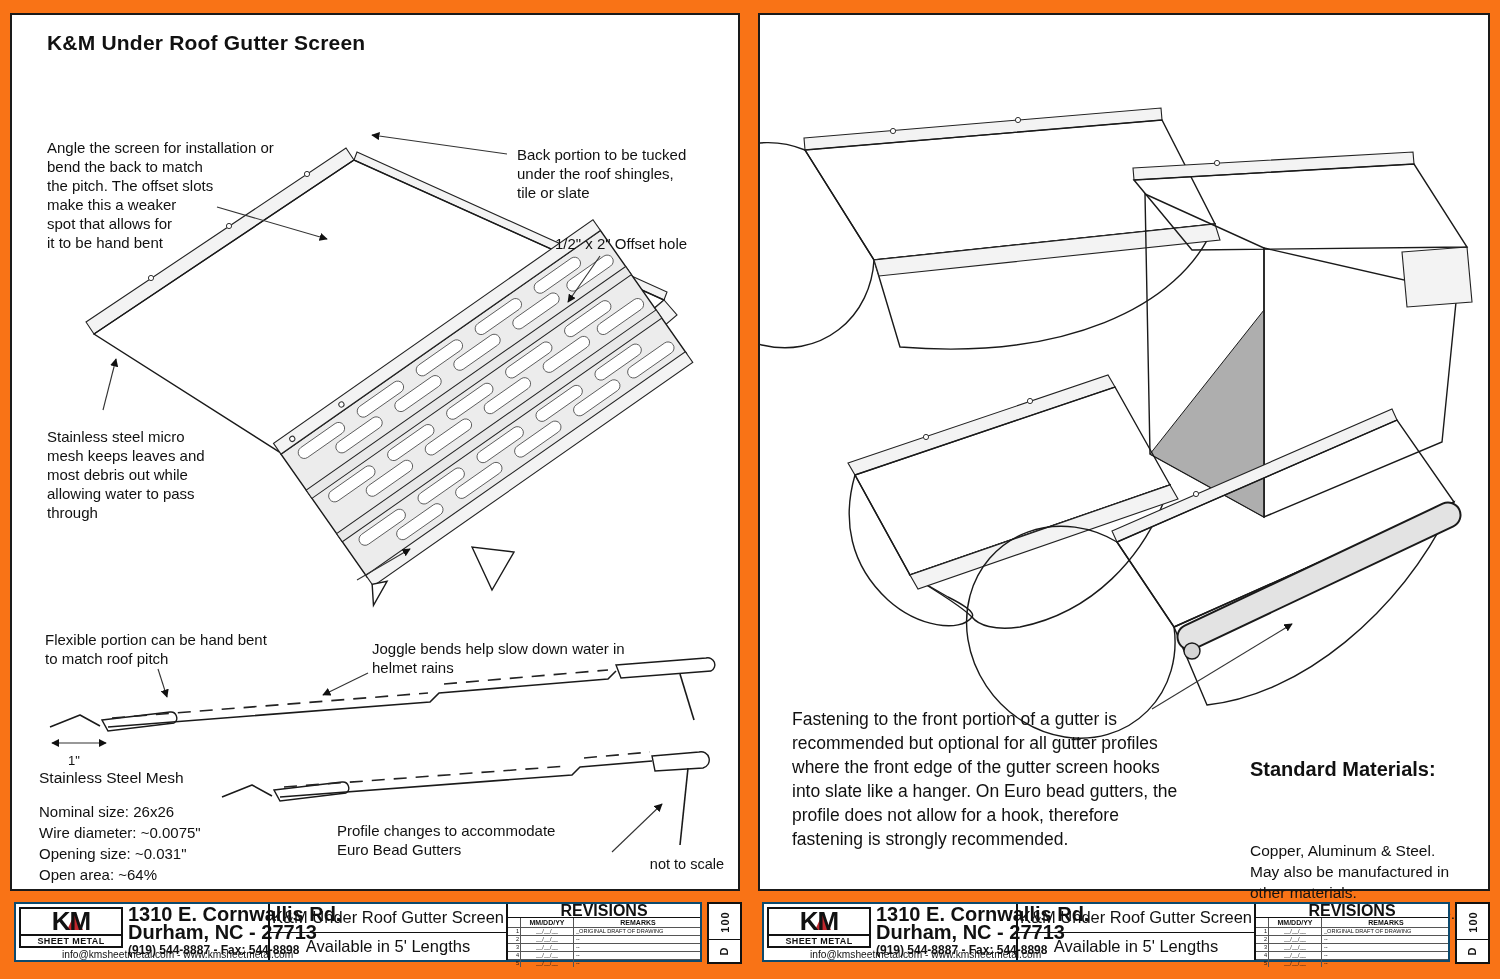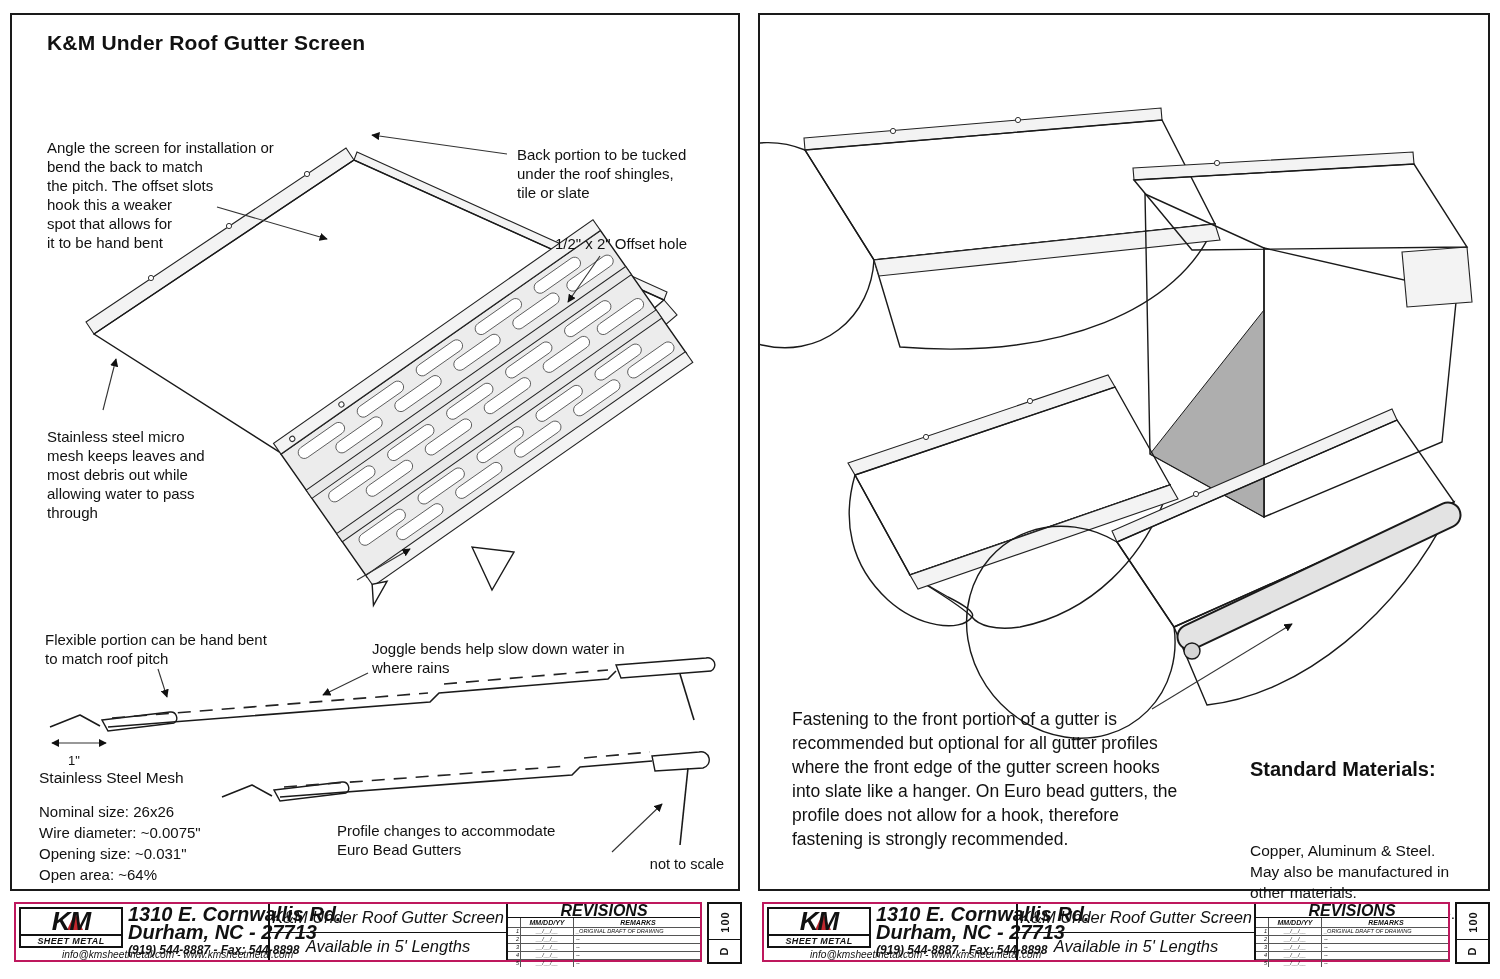--- a/index.html
+++ b/index.html
@@ -1,33 +1,33 @@
 <!DOCTYPE html>
 <html><head>
 <meta charset="utf-8">
 <style>
   html,body{margin:0;padding:0;background:#e9e9e9;}
-  #sheet{position:relative;width:1500px;height:979px;background:#ffffff;
+  #sheet{position:relative;width:1500px;height:979px;background:#f97316;
          font-family:"Liberation Sans",sans-serif;color:#111;overflow:hidden;}
   .panel{position:absolute;top:13px;height:874px;border:2px solid #1a1a1a;background:#fff;}
   #panel-left{left:10px;width:726px;}
   #panel-right{left:758px;width:728px;}
   .lay{position:absolute;inset:0;width:100%;height:100%;}
   .note{position:absolute;white-space:pre-line;line-height:19px;font-size:15px;font-weight:500;color:#111;}
   .h1{font-size:21px;font-weight:600;letter-spacing:.2px;}
   .intro{font-size:17.5px;line-height:23px;}
   .big{font-size:18px;line-height:23px;}
   .fasten{font-size:17.5px;line-height:24px;}
   .mat-title{font-size:20px;font-weight:600;}
   .mat-body{font-size:15.5px;line-height:21px;margin-top:44px;}
   .small-dim{font-size:13px;}
   .nts{font-size:14.5px;}
   
-  .tblock{position:absolute;top:902px;height:56px;width:684px;border:2px solid #be185d;
-          display:flex;background:#fff;font-style:italic;}
+  .tblock{position:absolute;top:902px;height:56px;width:684px;border:2px solid #0c4a6e;
+          display:flex;background:#fff;}
   .tb-left{width:252px;border-right:2px solid #111;position:relative;}
   .logo-box{position:absolute;left:3px;top:3px;width:100px;height:37px;border:2px solid #111;
             text-align:center;background:#fff;overflow:hidden;}
   .logo-km{position:relative;font-size:26px;font-weight:900;letter-spacing:-1px;line-height:25px;z-index:1;}
   .logo-red{position:absolute;left:46px;top:4px;width:0;height:0;z-index:0;
             border-left:8px solid transparent;border-right:8px solid transparent;
             border-bottom:17px solid #c1272d;}
   .logo-sub{font-size:9px;font-weight:800;border-top:2px solid #111;letter-spacing:.4px;line-height:11px;}
   .addr{position:absolute;left:112px;top:1px;line-height:18px;white-space:nowrap;}
   .addr .a1,.addr .a2{font-size:20px;font-weight:600;}
@@ -163,36 +163,36 @@
       <line class="ldr" x1="345" y1="565" x2="398" y2="534" marker-end="url(#ahL)"></line>
       <line class="ldr" x1="146" y1="654" x2="155" y2="682" marker-end="url(#ahL)"></line>
       <line class="ldr" x1="356" y1="658" x2="311" y2="680" marker-end="url(#ahL)"></line>
       <line class="ldr" x1="600" y1="837" x2="650" y2="789" marker-end="url(#ahL)"></line>
     </svg>
 
     <div class="note h1" style="left:35px;top:18px;">K&amp;M Under Roof Gutter Screen</div>
     <div class="note" style="left:35px;top:123px;">Angle the screen for installation or
 bend the back to match
 the pitch. The offset slots
-hook this a weaker
+make this a weaker
 spot that allows for
 it to be hand bent</div>
     <div class="note" style="left:505px;top:130px;">Back portion to be tucked
 under the roof shingles,
 tile or slate</div>
     <div class="note" style="left:543px;top:219px;">1/2" x 2" Offset hole</div>
     <div class="note" style="left:35px;top:412px;">Stainless steel micro
 mesh keeps leaves and
 most debris out while
 allowing water to pass
 through</div>
     <div class="note" style="left:33px;top:615px;">Flexible portion can be hand bent
 to match roof pitch</div>
     <div class="note" style="left:360px;top:624px;">Joggle bends help slow down water in
-where rains</div>
+helmet rains</div>
     <div class="note small-dim" style="left:56px;top:736px;">1"</div>
     <div class="note" style="left:27px;top:753px;font-size:15.5px;">Stainless Steel Mesh</div>
     <div class="note" style="left:27px;top:786px;line-height:21px;">Nominal size: 26x26
 Wire diameter: ~0.0075"
 Opening size: ~0.031"
 Open area: ~64%</div>
     <div class="note" style="left:325px;top:806px;">Profile changes to accommodate
 Euro Bead Gutters</div>
     <div class="note nts" style="right:14px;top:840px;">not to scale</div>
   </div>

